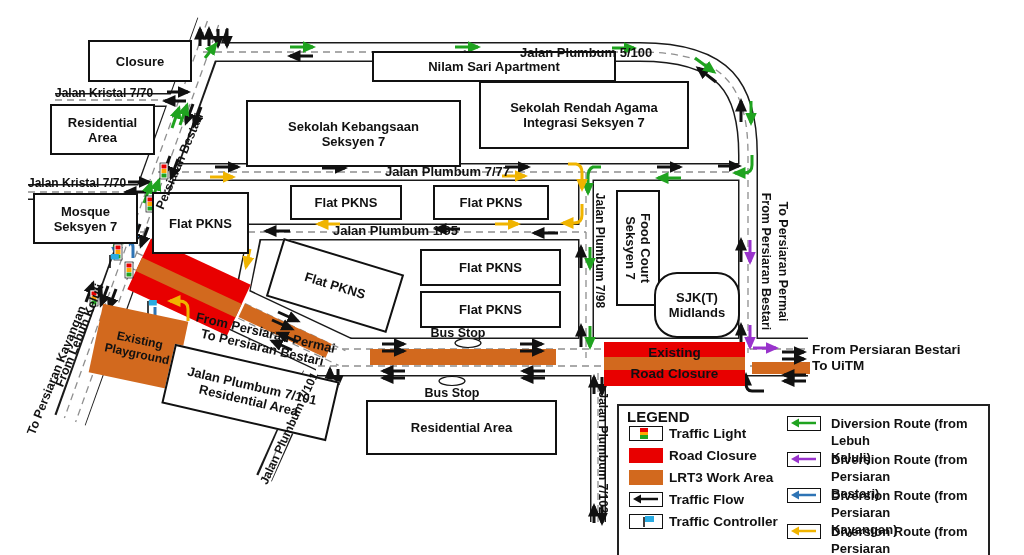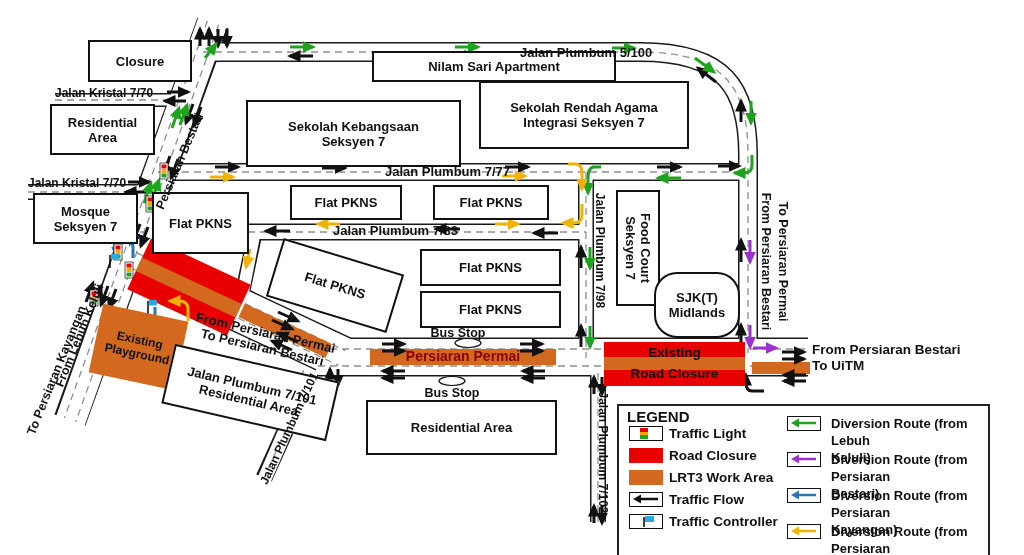--- a/index.html
+++ b/index.html
@@ -299,33 +299,32 @@
     <div class="stripe"></div>
     <div class="txt">Existing
 Road Closure</div>
   </div>
 
   <div class="lbl" style="left:520px;top:45px;width:140px;">Jalan Plumbum 5/100</div>
   <div class="lbl" style="left:55px;top:86px;width:110px;font-size:12px;">Jalan Kristal 7/70</div>
   <div class="lbl" style="left:28px;top:176px;width:110px;font-size:12px;">Jalan Kristal 7/70</div>
   <div class="lbl rot ctr" style="left:115px;top:154px;width:130px;font-size:12.5px;transform:rotate(-67deg);">Persiaran Bestari</div>
   <div class="lbl" style="left:385px;top:164px;width:140px;">Jalan Plumbum 7/77</div>
-  <div class="lbl" style="left:333px;top:223px;width:140px;">Jalan Plumbum 7/83</div>
+  <div class="lbl" style="left:333px;top:223px;width:140px;">Jalan Plumbum 1/95</div>
   <div class="lbl rot ctr" style="left:534px;top:243px;width:130px;font-size:12px;transform:rotate(90deg);">Jalan Plumbum 7/98</div>
   <div class="lbl rot ctr" style="left:690px;top:254px;width:150px;font-size:12.5px;transform:rotate(90deg);">From Persiaran Bestari</div>
   <div class="lbl rot ctr" style="left:707px;top:254px;width:150px;font-size:12.5px;transform:rotate(90deg);">To Persiaran Permai</div>
   <div class="lbl rot ctr" style="left:185px;top:325px;width:158px;font-size:13px;line-height:15px;transform:rotate(13deg);">From Persiaran Permai
 To Persiaran Bestari</div>
   <div class="lbl rot ctr" style="left:222px;top:421px;width:135px;font-size:12px;transform:rotate(-65deg);">Jalan Plumbum 7/101</div>
   <div class="lbl rot ctr" style="left:535px;top:445px;width:135px;font-size:12px;transform:rotate(90deg);">Jalan Plumbum 7/102</div>
   <div class="lbl rot ctr" style="left:20px;top:328px;width:120px;font-size:12.5px;transform:rotate(-68deg);">From Lebuh Keluli</div>
   <div class="lbl rot ctr" style="left:-18px;top:363px;width:150px;font-size:12.5px;transform:rotate(-68deg);">To Persiaran Kayangan</div>
   <div class="lbl ctr" style="left:418px;top:326px;width:80px;font-size:12.5px;">Bus Stop</div>
   <div class="lbl ctr" style="left:412px;top:386px;width:80px;font-size:12.5px;">Bus Stop</div>
-  <div id="permai-label">Persiaran Permai</div>
   <div class="lbl" style="left:812px;top:342px;width:180px;font-size:13.5px;line-height:16px;">From Persiaran Bestari
 To UiTM</div>
 
   <div id="legend">
     <div class="title">LEGEND</div>
 
     <div class="litem" style="left:10px;top:20px;justify-content:space-between;">
       <span class="swatch white">
           <span class="tl-mini">
             <span style="background:#E80000;flex:1;"></span>

